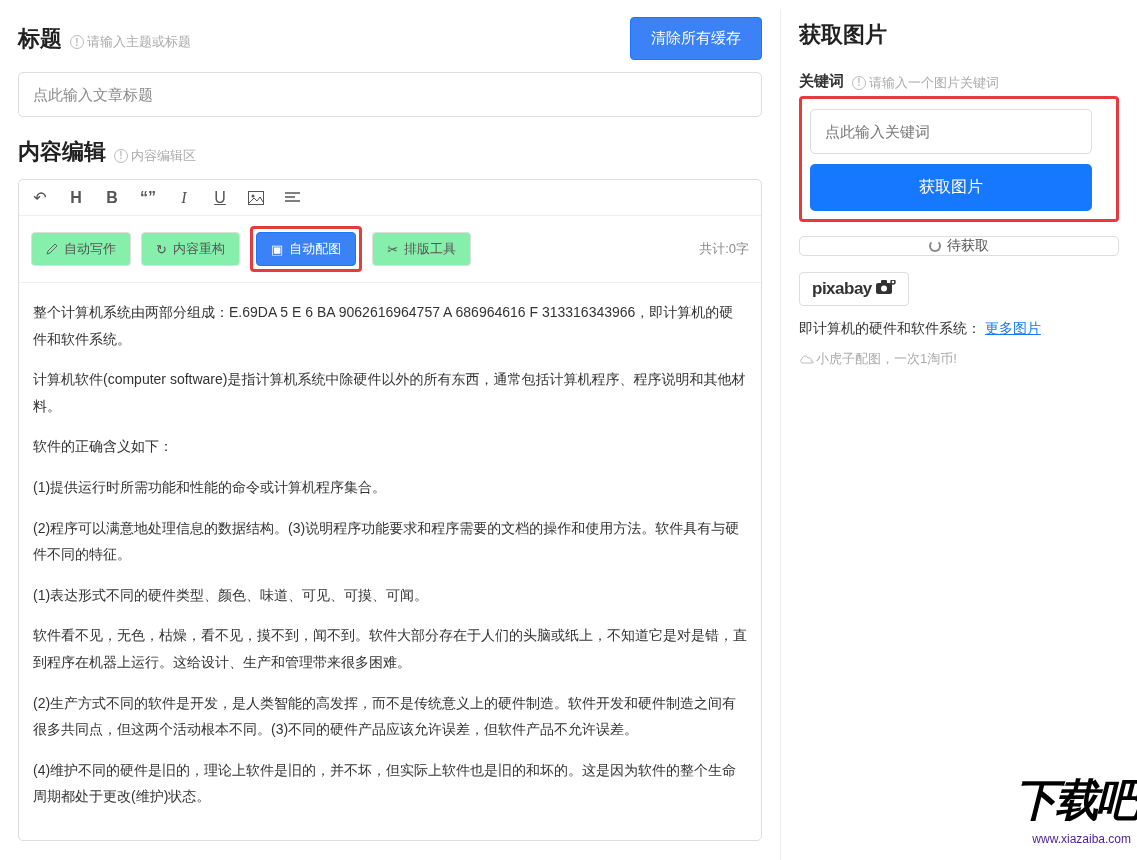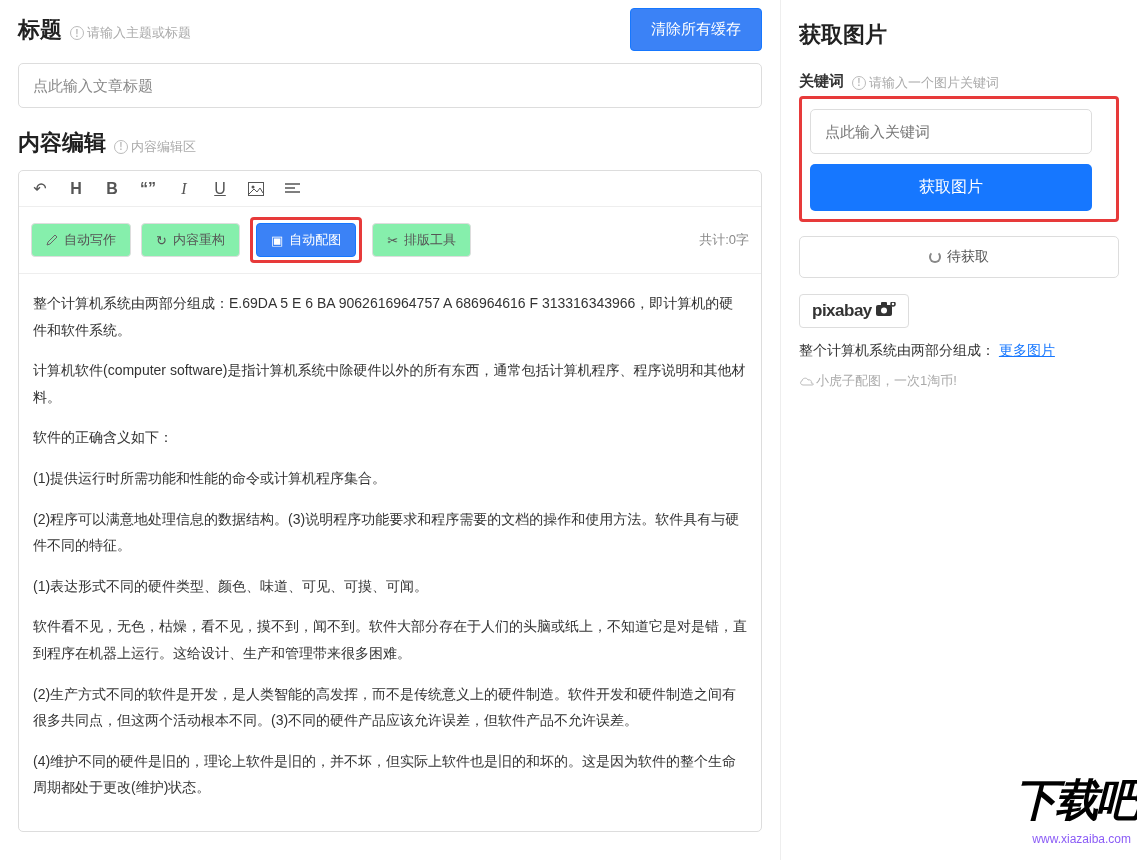--- a/index.html
+++ b/index.html
@@ -1,18 +1,18 @@
 <!DOCTYPE html>
 <html><head>
 <meta charset="utf-8">
 <style>
 * { box-sizing: border-box; margin: 0; padding: 0; }
 body { font-family: "Microsoft YaHei", Arial, sans-serif; background: #fff; color: #333; font-size: 14px; }
 .container { display: flex; width: 1137px; height: 860px; }
-.main { flex: 1; padding: 8px 18px 0 18px; border-right: 1px solid #eee; }
+.main { flex: 1; padding: 8px 18px 0 18px; border-right: 1px solid #eee; margin-top: 9px; }
 .sidebar { width: 356px; padding: 20px 18px 0 18px; }
 
 .section-header { display: flex; align-items: center; justify-content: space-between; margin-bottom: 12px; }
 .section-title-group { display: flex; align-items: baseline; gap: 8px; }
 .section-title { font-size: 22px; font-weight: 600; color: #212121; }
 .section-hint { font-size: 13px; color: #aaa; display: flex; align-items: center; gap: 3px; }
 .hint-icon { display: inline-flex; width: 14px; height: 14px; border: 1px solid #bbb; border-radius: 50%; align-items: center; justify-content: center; font-size: 10px; color: #bbb; font-weight: bold; }
 
 .btn { display: inline-flex; align-items: center; gap: 6px; border: 1px solid #ddd; background: #86efac; color: #555; padding: 7px 14px; border-radius: 4px; font-size: 13px; cursor: pointer; }
 .btn-primary { background: #3b82f6; border-color: #1677ff; color: #fff; }
@@ -29,35 +29,35 @@
 .count-label { color: #888; font-size: 13px; }
 .highlight-box { border: 3px solid #e73a3a; border-radius: 4px; padding: 3px; }
 
 .content-area { padding: 16px 14px; line-height: 1.9; color: #333; font-size: 14px; }
 .content-area p { margin-bottom: 14px; }
 
 .keyword-input { width: 100%; border: 1px solid #ddd; border-radius: 5px; padding: 13px 14px; font-size: 15px; margin-bottom: 10px; color: #555; }
 .fetch-btn { width: 100%; padding: 13px; background: #1677ff; color: #fff; border: none; border-radius: 5px; font-size: 16px; cursor: pointer; }
 .side-highlight { border: 3px solid #e73a3a; border-radius: 4px; padding: 10px 24px 8px 8px; margin-bottom: 14px; }
 
-.pending-btn { width: 100%; padding: 11px; background: #fff; border: 1px solid #ddd; border-radius: 5px; color: #555; font-size: 14px; cursor: pointer; display: flex; align-items: center; justify-content: center; gap: 6px; margin-bottom: 16px; }
+.pending-btn { width: 100%; background: #fff; border: 1px solid #ddd; border-radius: 5px; color: #555; font-size: 14px; cursor: pointer; display: flex; align-items: center; justify-content: center; gap: 6px; margin-bottom: 16px; }
 .spinner-icon { display: inline-block; width: 12px; height: 12px; border: 2px solid #888; border-top-color: transparent; border-radius: 50%; }
 
 .pixabay-logo { border: 1px solid #ddd; border-radius: 4px; padding: 6px 12px; display: inline-flex; align-items: center; gap: 4px; font-weight: 600; color: #333; margin-bottom: 14px; font-size: 17px; letter-spacing: -0.5px; }
 .camera-icon { font-size: 14px; }
 
 .credit-line { font-size: 14px; color: #333; margin-bottom: 12px; }
 .credit-link { color: #1677ff; text-decoration: underline; }
 
 .footer-note { font-size: 13px; color: #aaa; display: flex; align-items: center; gap: 1px; }
 .cloud-icon { width: 16px; height: 10px; }
 
 .watermark { position: fixed; right: 0; bottom: 12px; pointer-events: none; }
 .watermark .big { font-size: 44px; font-weight: 900; color: #000; text-shadow: -2px -2px 0 #fff, 2px -2px 0 #fff, -2px 2px 0 #fff, 2px 2px 0 #fff; font-style: italic; letter-spacing: -3px; }
-.watermark .url { background: #fff; color: #8b5cf6; font-size: 12px; padding: 2px 6px; text-align: right; }
+.watermark .url { background: #fff; color: #4c1d95; font-size: 12px; padding: 2px 6px; text-align: right; }
 
 .edit-svg { width: 12px; height: 12px; }
 </style>
 </head>
 <body>
 
 <div class="container">
   <div class="main">
 
     <div class="section-header">
@@ -173,21 +173,21 @@
         <svg width="20" height="14" viewBox="0 0 20 14">
             <rect x="0" y="3" width="16" height="11" rx="2" fill="#333"></rect>
             <rect x="5" y="0" width="6" height="4" rx="1" fill="#333"></rect>
             <circle cx="8" cy="8.5" r="3" fill="#fff"></circle>
             <circle cx="17" cy="2" r="2" fill="none" stroke="#333" stroke-width="1.5"></circle>
           </svg>
       </span>
     </div>
 
     <div class="credit-line">
-      <span>整个计算机系统由两部分组成：</span>
+      <span>即计算机的硬件和软件系统：</span>
       <a href="#" class="credit-link">更多图片</a>
     </div>
 
     <div class="footer-note">
       <svg class="cloud-icon" viewBox="0 0 16 10">
           <path d="M4 9 C1 9 1 5 3 5 C3 2 8 1 9 4 C12 3 13 6 12 7 C15 7 15 9 13 9 Z" fill="none" stroke="#bbb" stroke-width="1"></path>
         </svg>
       <span>小虎子配图，一次1淘币!</span>
     </div>
   </div>

